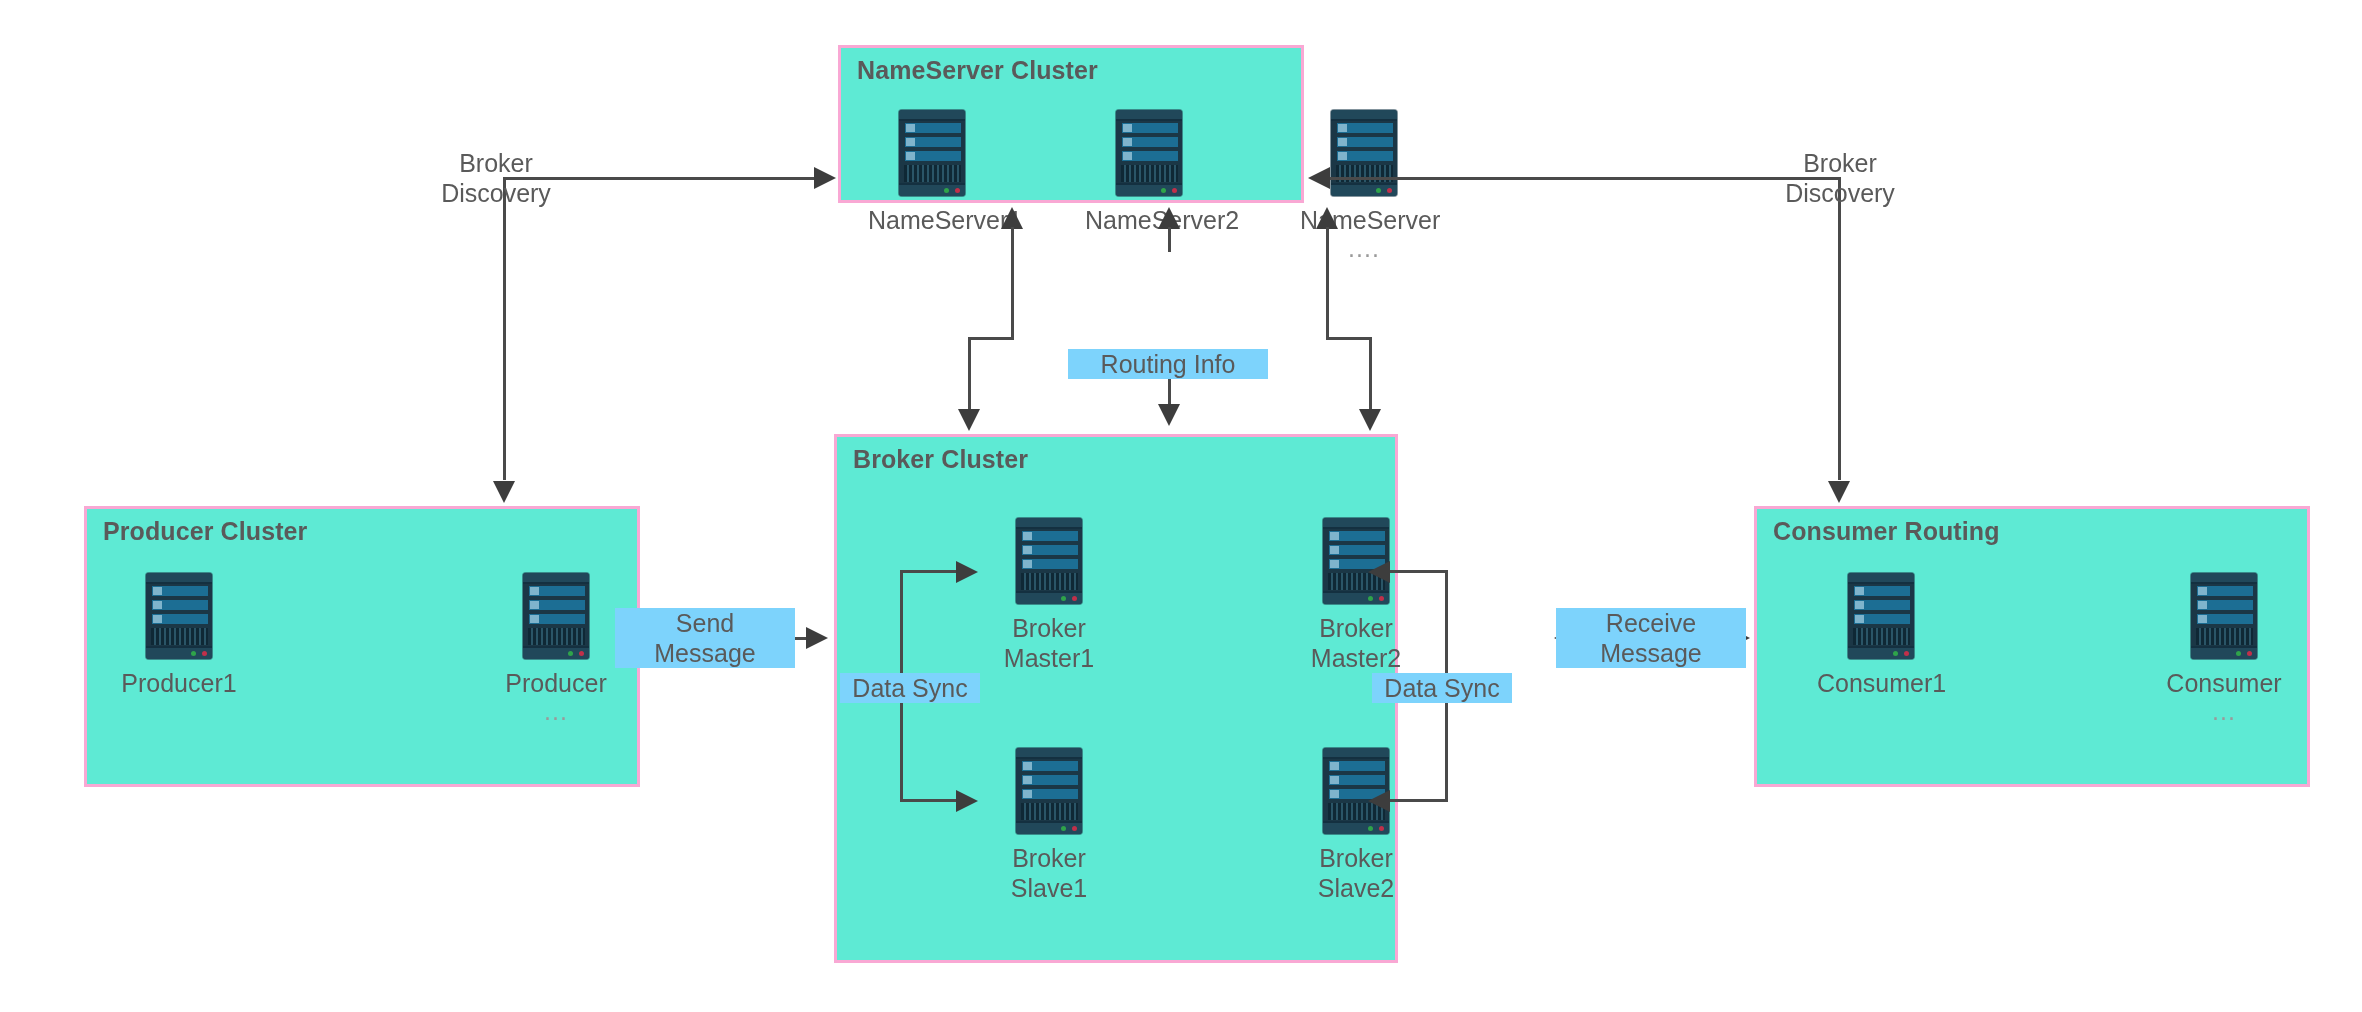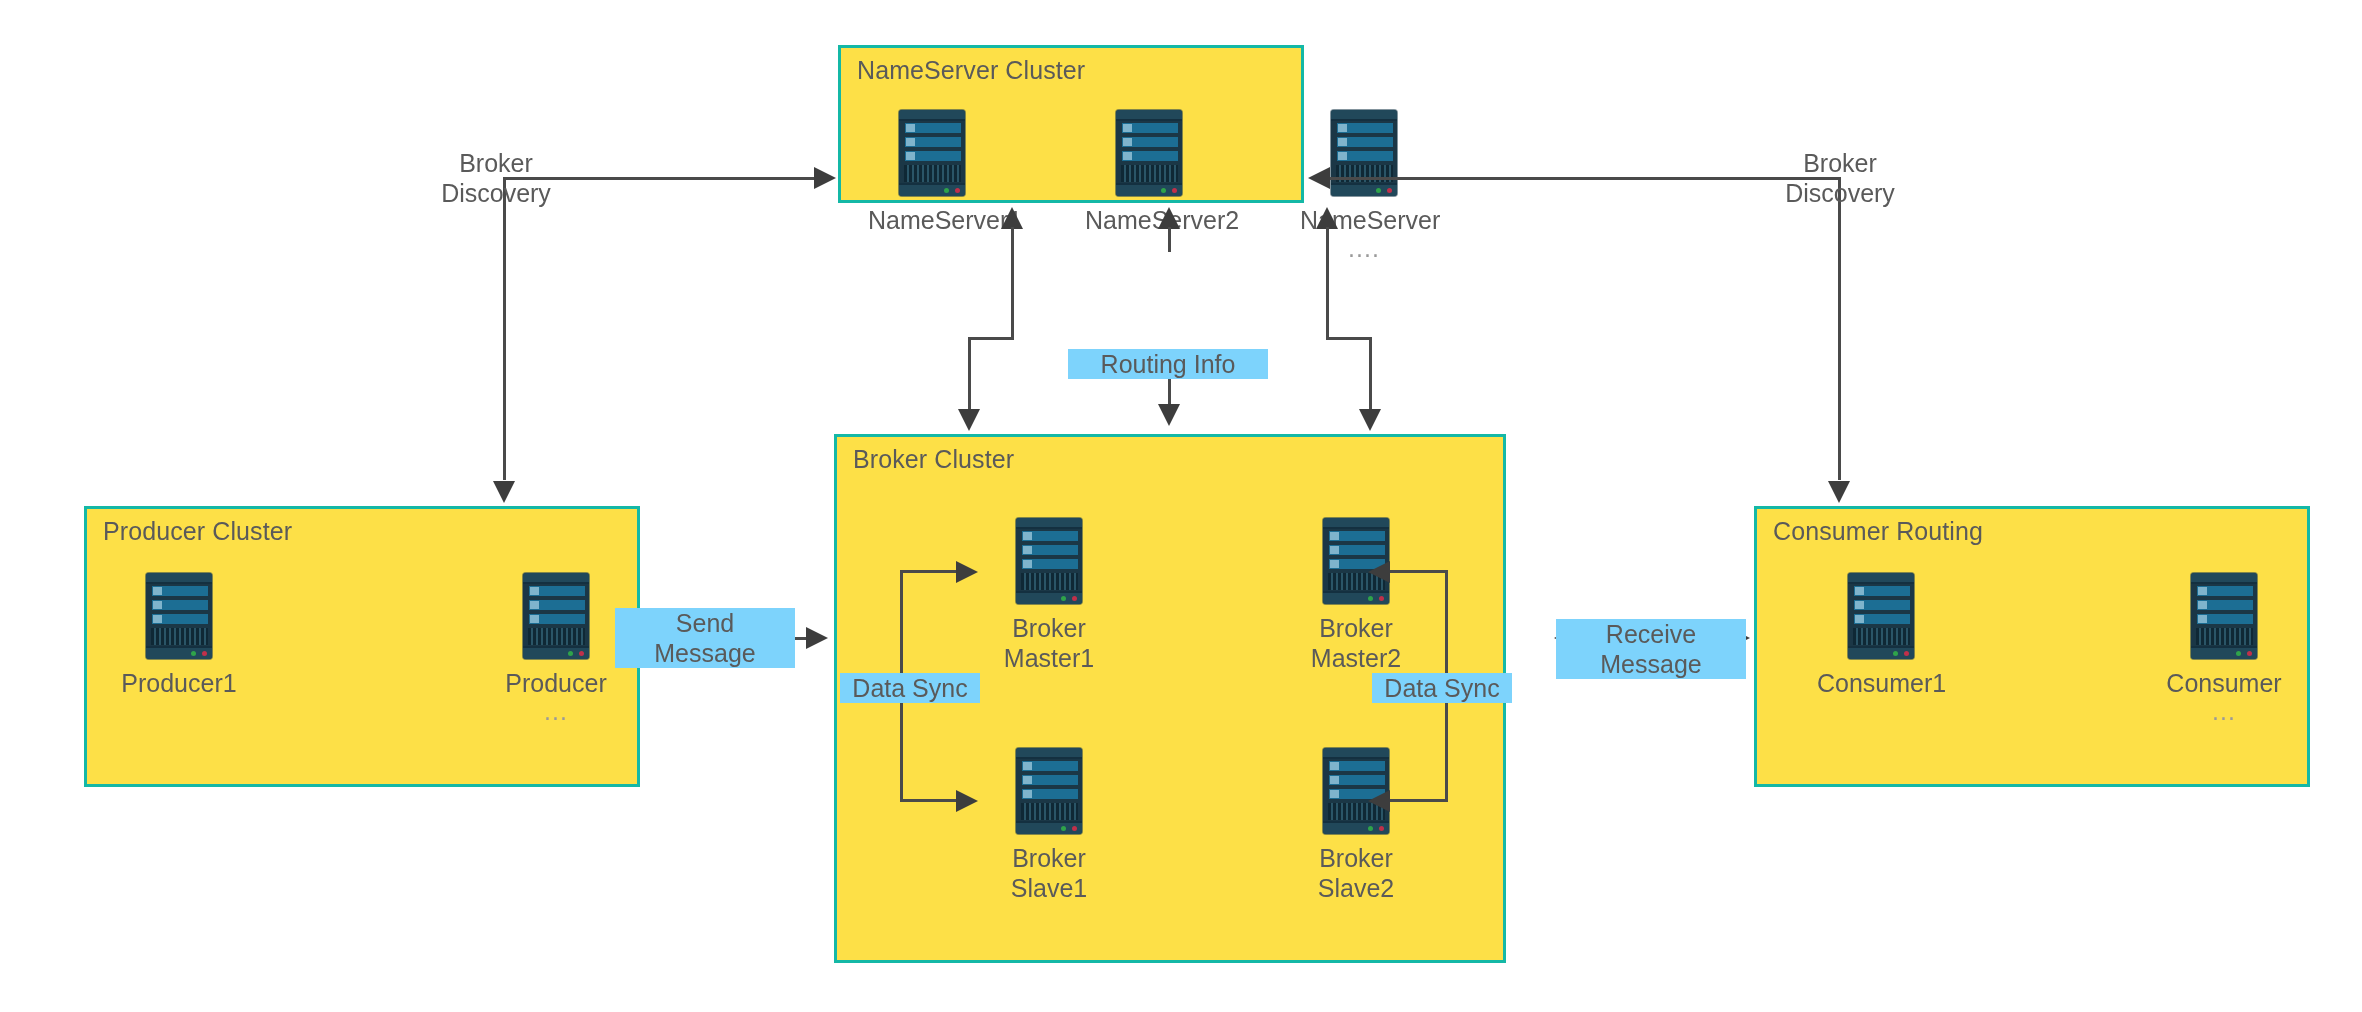--- a/index.html
+++ b/index.html
@@ -17,22 +17,23 @@
     width: 2362px;
     height: 1012px;
     background: #ffffff;
     overflow: hidden;
   }
 
   
   .cluster {
     position: absolute;
     box-sizing: border-box;
-    border: 3px solid #14b8a6;
-    background: #fde047;
+    border: 3px solid #f9a8d4;
+    background: #5eead4;
+    font-weight: bold;
   }
   .cluster-title {
     position: absolute;
     top: 8px;
     left: 16px;
     font-size: 25px;
     color: #5a5a5a;
     white-space: nowrap;
     letter-spacing: .1px;
   }
@@ -218,21 +219,21 @@
         </div>
       <div class="vents"></div>
       <div class="base"></div>
       <div class="led green"></div>
         <div class="led red"></div>
     </div>
     <div class="node-caption">NameServer</div>
     <div class="node-ellipsis">....</div>
   </div>
 
-  <div class="cluster" style="left:834px; top:434px; width:672px; height:529px;padding-left:23px;">
+  <div class="cluster" style="left:834px; top:434px; width:564px; height:529px;padding-left:23px;">
     <div class="cluster-title">Broker Cluster</div>
   </div>
 
   <div class="node" style="left:985px; top:518px;">
     <div class="server">
       <div class="cap"></div>
       <div class="bays">
           <div class="bay"></div>
           <div class="bay"></div>
           <div class="bay"></div>
@@ -411,21 +412,21 @@
   <div class="hline" style="left:668px; top:637px; width:34px;"></div>
   <div class="hline" style="left:772px; top:637px; width:36px;"></div>
   <div class="arrow right" style="left:806px; top:627px;"></div>
   <div class="edge-label" style="left:615px; top:608px; width:180px;">Send
 Message</div>
 
   <div class="arrow left" style="left:1554px; top:627px;"></div>
   <div class="hline" style="left:1574px; top:637px; width:34px;"></div>
   <div class="hline" style="left:1690px; top:637px; width:40px;"></div>
   <div class="arrow right" style="left:1728px; top:627px;"></div>
-  <div class="edge-label" style="left:1556px; top:608px; width:190px;margin-top:11px;">Receive
+  <div class="edge-label" style="left:1556px; top:608px; width:190px;">Receive
 Message</div>
 
   <div class="vline" style="left:900px; top:570px; height:110px;"></div>
   <div class="hline" style="left:900px; top:570px; width:58px;"></div>
   <div class="arrow right" style="left:956px; top:561px;"></div>
 
   <div class="vline" style="left:900px; top:698px; height:104px;"></div>
   <div class="hline" style="left:900px; top:799px; width:58px;"></div>
   <div class="arrow right" style="left:956px; top:790px;"></div>
   <div class="edge-label" style="left:840px; top:673px; width:140px;">Data Sync</div>

